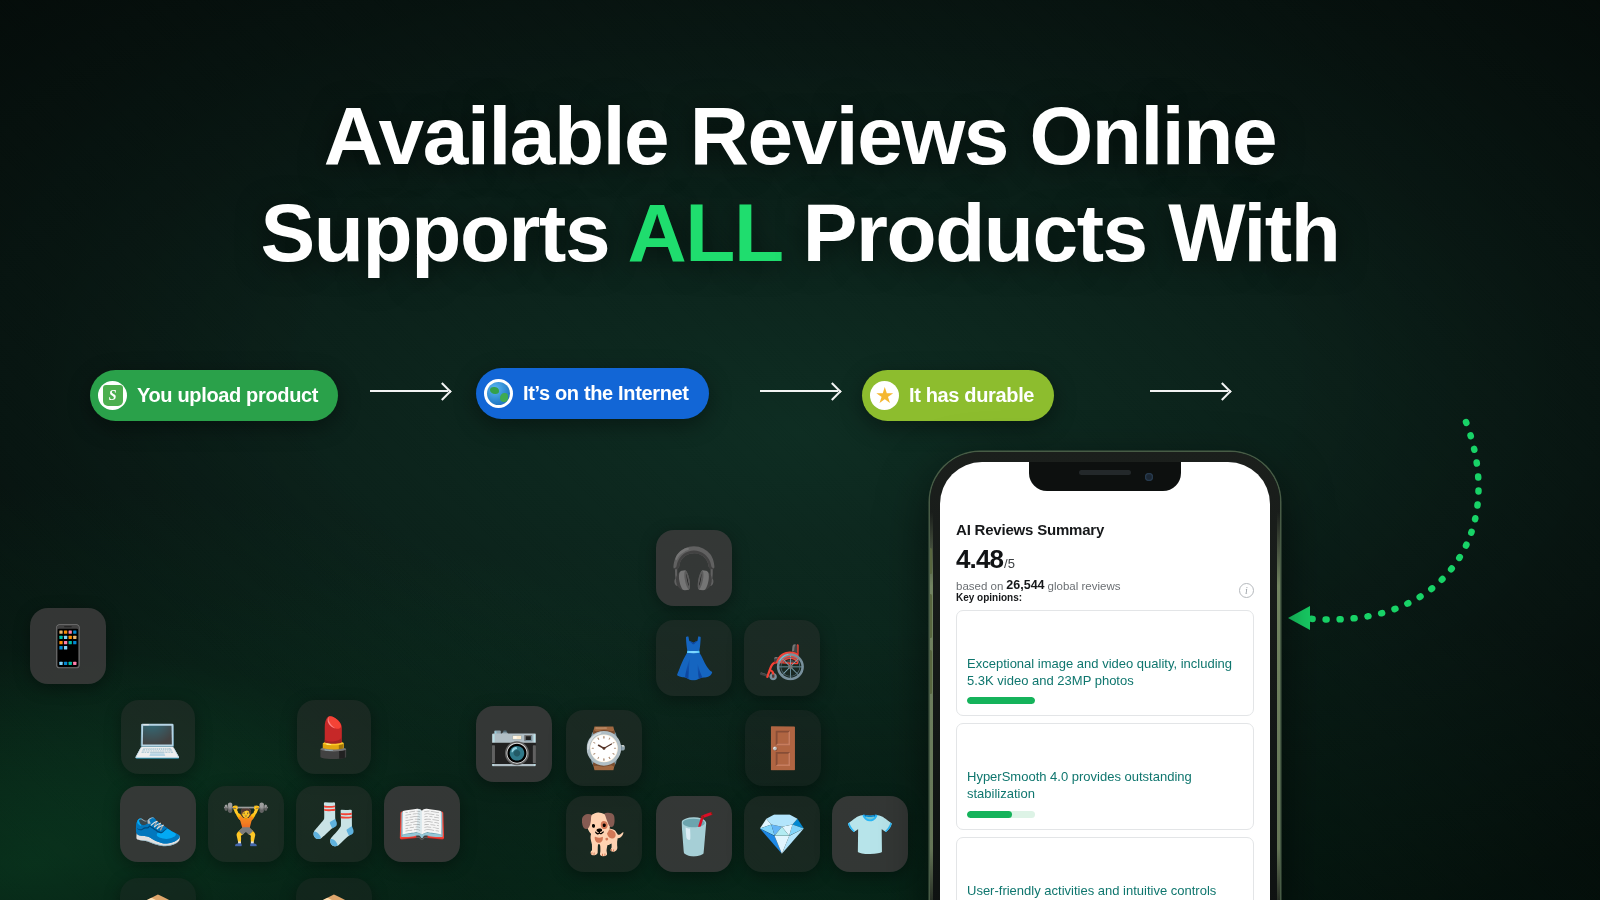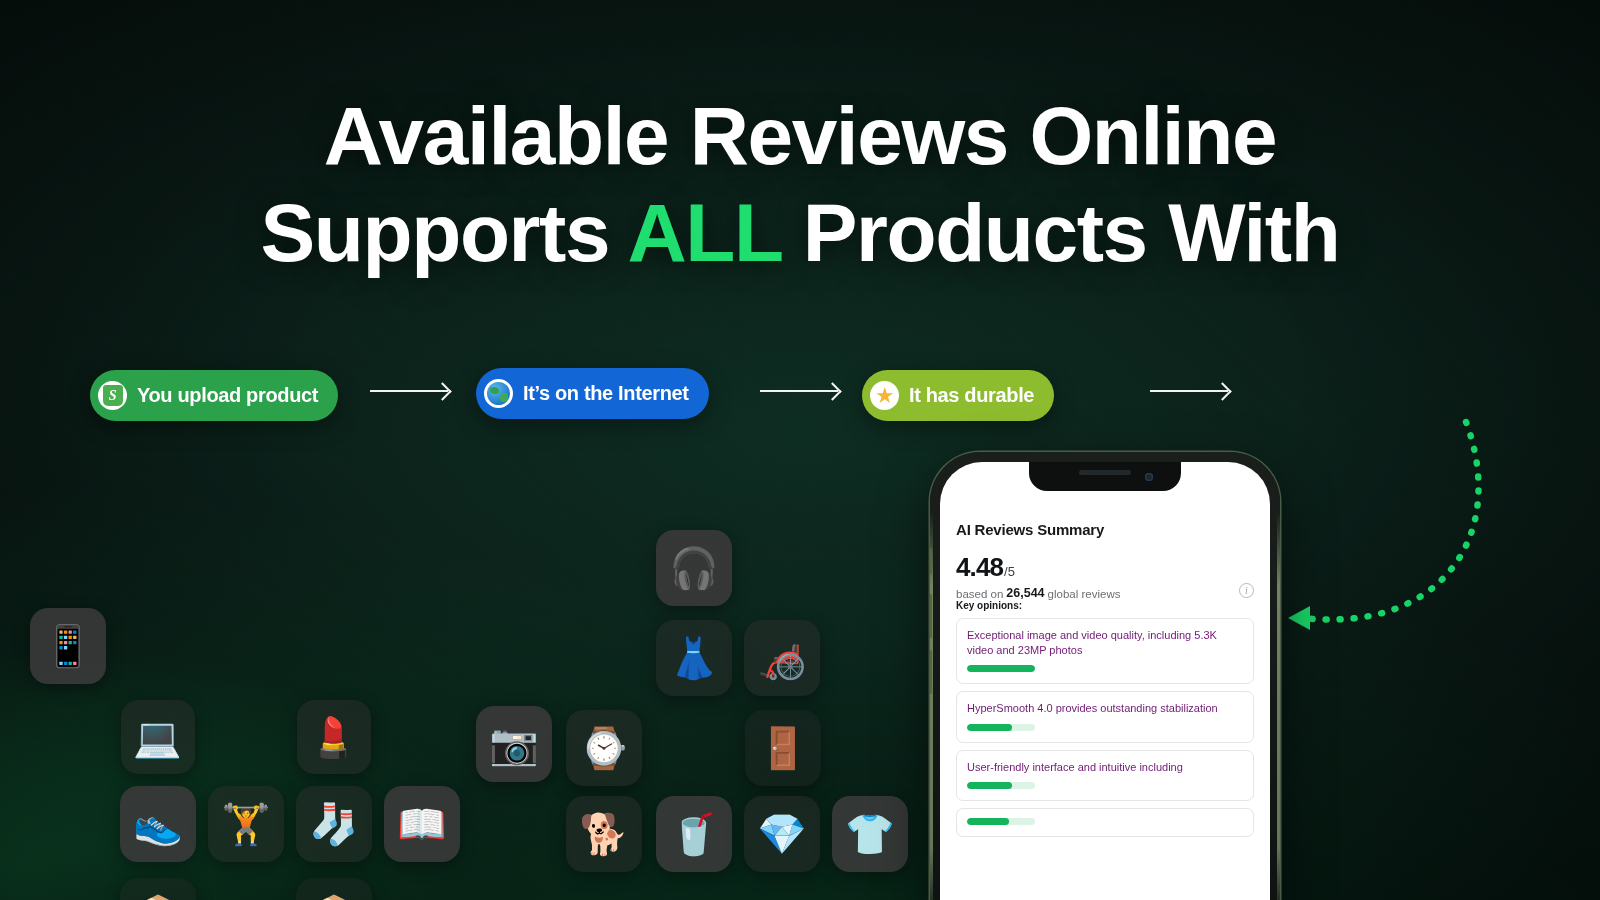--- a/index.html
+++ b/index.html
@@ -290,21 +290,20 @@
   .rating-row {
     display:flex;
     align-items:baseline;
     margin-bottom:3px;
   }
   .rating-value {
     font-size:26px;
     font-weight:700;
     color:#111315;
     letter-spacing:-0.9px;
-    margin-top:8px;
   }
   .rating-outof {
     font-size:13px;
     color:#3d4043;
     margin-left:1px;
   }
   .based-on {
     font-size:11.5px;
     color:#6b6f73;
     margin-bottom:0;
@@ -332,24 +331,25 @@
     margin-bottom:7px;
   }
   .opinion-card {
     border:1px solid #e3e5e7;
     border-radius:7px;
     padding:9px 10px 11px 10px;
     margin-bottom:7px;
     background:#ffffff;
   }
   .opinion-text {
-    font-size:11px;
+    font-size:13px;
     line-height:1.32;
-    color:#701a75;
+    color:#0f766e;
     margin-bottom:8px;
+    margin-top:35px;
   }
   .opinion-bar-track {
     height:7px;
     width:68px;
     border-radius:4px;
     background:#ddf3e6;
     position:relative;
     overflow:hidden;
   }
   .opinion-bar-fill {
@@ -509,21 +509,21 @@
                     <div class="opinion-bar-fill" style="width: 100%;"></div>
                   </div>
                 </div>
                 <div class="opinion-card">
                   <div class="opinion-text">HyperSmooth 4.0 provides outstanding stabilization</div>
                   <div class="opinion-bar-track">
                     <div class="opinion-bar-fill" style="width: 66%;"></div>
                   </div>
                 </div>
                 <div class="opinion-card">
-                  <div class="opinion-text">User-friendly interface and intuitive including</div>
+                  <div class="opinion-text">User-friendly activities and intuitive controls</div>
                   <div class="opinion-bar-track">
                     <div class="opinion-bar-fill" style="width: 66%;"></div>
                   </div>
                 </div>
                 <div class="opinion-card">
                   <div class="opinion-bar-track">
                     <div class="opinion-bar-fill" style="width: 62%;"></div>
                   </div>
                 </div>
               </div>

